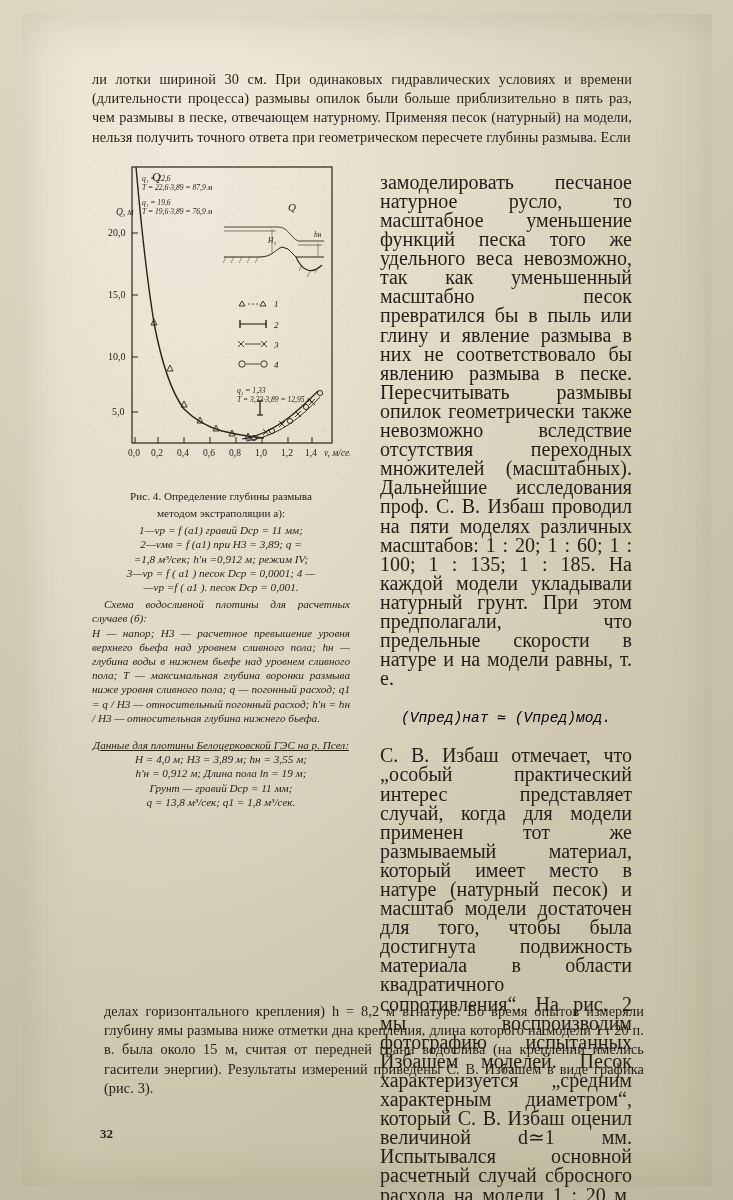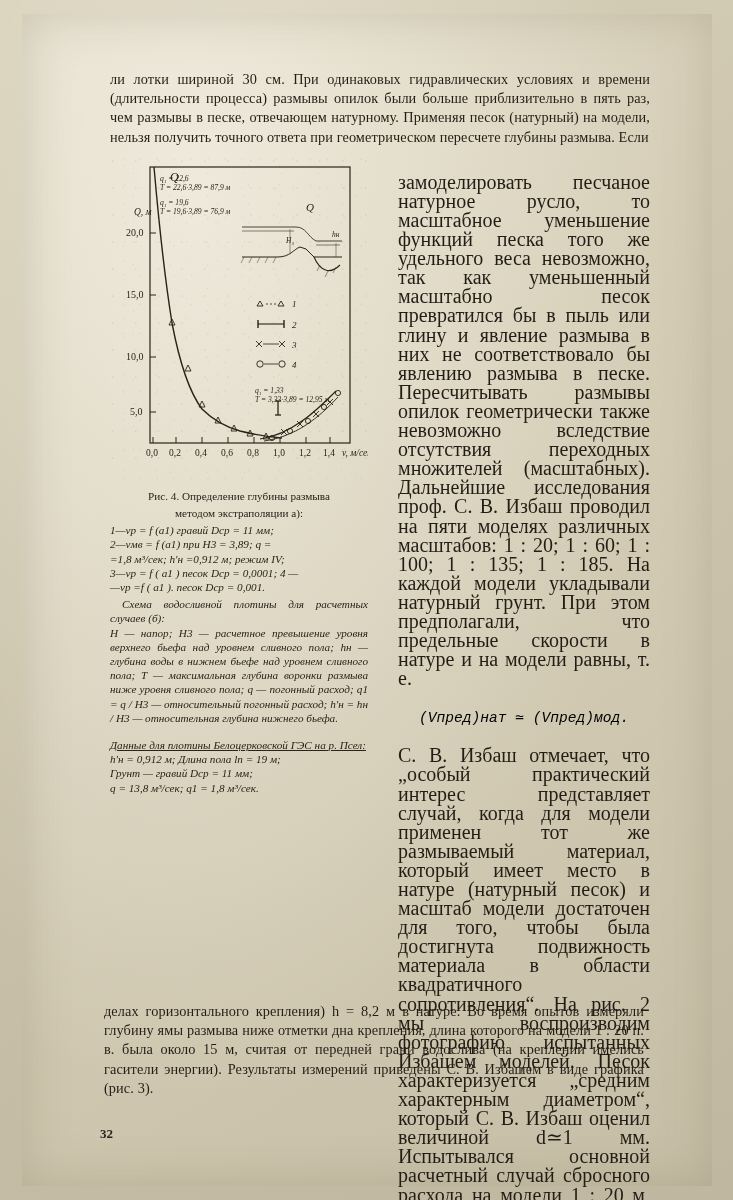--- a/index.html
+++ b/index.html
@@ -27,21 +27,21 @@
     top: 14px;
     width: 690px;
     height: 1172px;
     background:
       radial-gradient(ellipse at 25% 15%, rgba(255,253,245,0.55), rgba(255,255,255,0) 65%),
       linear-gradient(150deg, #ded7c2 0%, #d5cdb6 40%, #cdc5ad 75%, #c5bda5 100%);
     box-shadow: inset 0 0 48px rgba(120,108,80,0.25);
   }
   .content {
     position: absolute;
-    left: 88px;
+    left: 70px;
     top: 56px;
     width: 540px;
   }
   .textblock {
     font-size: 14.3px;
     line-height: 19.2px;
     color: #241d16;
     text-align: justify;
     letter-spacing: 0.1px;
   }
@@ -85,20 +85,21 @@
     text-align: center;
     display: block;
     margin-bottom: 3px;
   }
   .fig-caption .indent {
     display: block;
     text-indent: 12px;
   }
   .fig-caption .center {
     display: block;
+    text-align: center;
   }
   .fig-caption .it { font-style: italic; }
   .rightcol-text {
     font-size: 20px;
     line-height: 19.1px;
     color: #241d16;
     text-align: justify;
   }
   .formula {
     text-align: center;
@@ -332,20 +333,21 @@
             <span class="ctitle">методом экстраполяции а):</span>
             <span class="center it">1—vр = f (а1) гравий Dср = 11 мм;</span>
             <span class="center it">2—vмв = f (а1) при H3 = 3,89; q =</span>
             <span class="center it">=1,8 м³/сек; h'н =0,912 м; режим IV;</span>
             <span class="center it">3—vр = f ( а1 ) песок Dср = 0,0001; 4 —</span>
             <span class="center it">—vр =f ( а1 ). песок Dср = 0,001.</span>
             <span class="indent it" style="margin-top:3px;">Схема водосливной плотины для расчетных случаев (б):</span>
             <span class="it">H — напор; H3 — расчетное превышение уровня верхнего бьефа над уровнем сливного пола; hн — глубина воды в нижнем бьефе над уровнем сливного пола; T — максимальная глубина воронки размыва ниже уровня сливного пола;</span>
             <span class="it">q — погонный расход; q1 = q / H3 — относительный погонный расход; h'н = hн / H3 — относительная глубина нижнего бьефа.</span>
             <span class="center it" style="margin-top:13px;text-decoration:underline;">Данные для плотины Белоцерковской ГЭС на р. Псел:</span>
+            <span class="center it">H = 4,0 м; H3 = 3,89 м; hн = 3,55 м;</span>
             <span class="center it">h'н = 0,912 м; Длина пола lп = 19 м;</span>
             <span class="center it">Грунт — гравий Dср = 11 мм;</span>
             <span class="center it">q = 13,8 м³/сек; q1 = 1,8 м³/сек.</span>
           </div>
 
         </div>
 
         <div class="col-right">
           <p class="rightcol-text">замоделировать песчаное натурное русло, то масштабное уменьшение функций песка того же удельного веса невозможно, так как уменьшенный масштабно песок превратился бы в пыль или глину и явление размыва в них не соответствовало бы явлению размыва в песке. Пересчитывать размывы опилок геометрически также невозможно вследствие отсутствия переходных множителей (масштабных). Дальнейшие исследования проф. С. В. Избаш проводил на пяти моделях различных масштабов: 1 : 20; 1 : 60; 1 : 100; 1 : 135; 1 : 185. На каждой модели укладывали натурный грунт. При этом предполагали, что предельные скорости в натуре и на модели равны, т. е.</p>
           <div class="formula">(Vпред)нат ≃ (Vпред)мод.</div>

